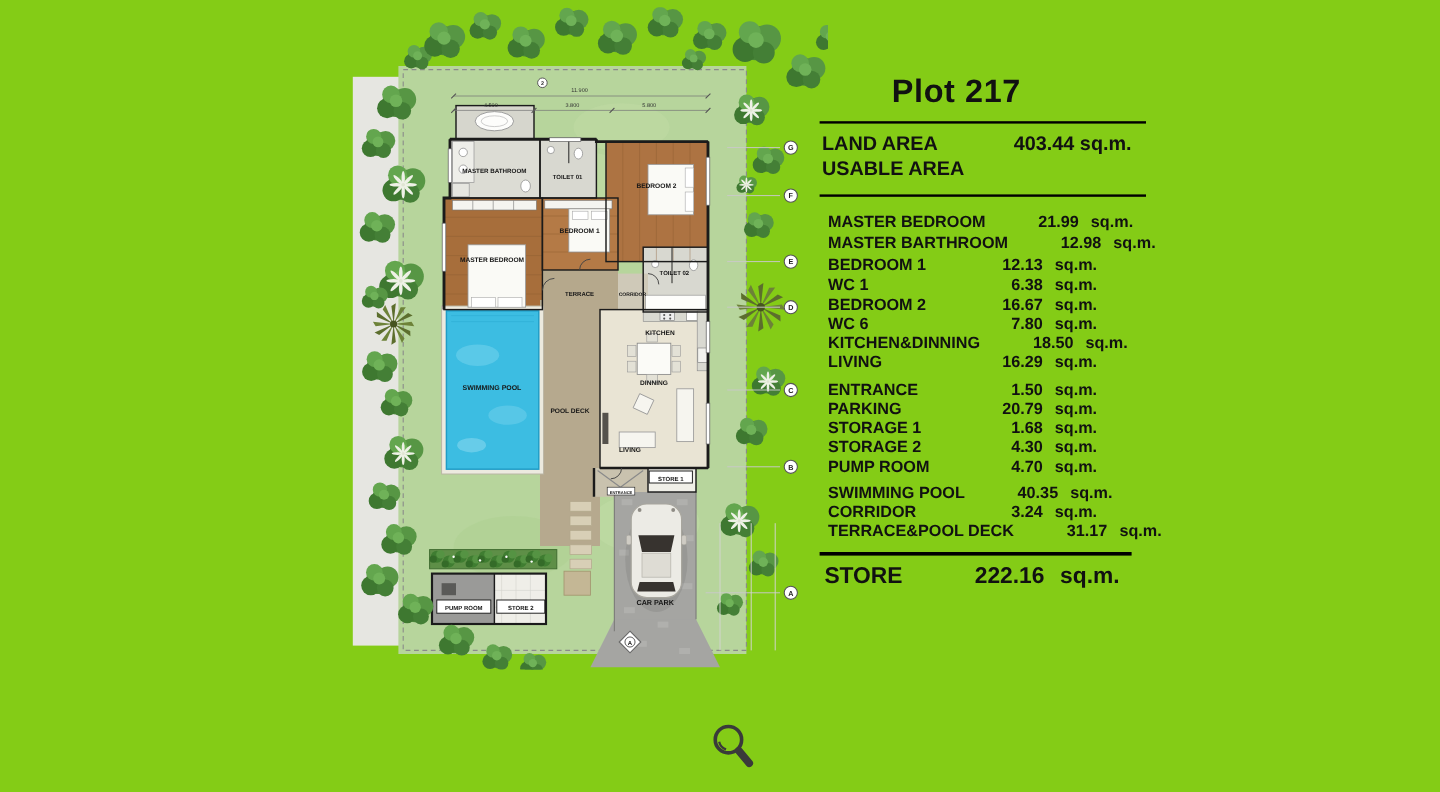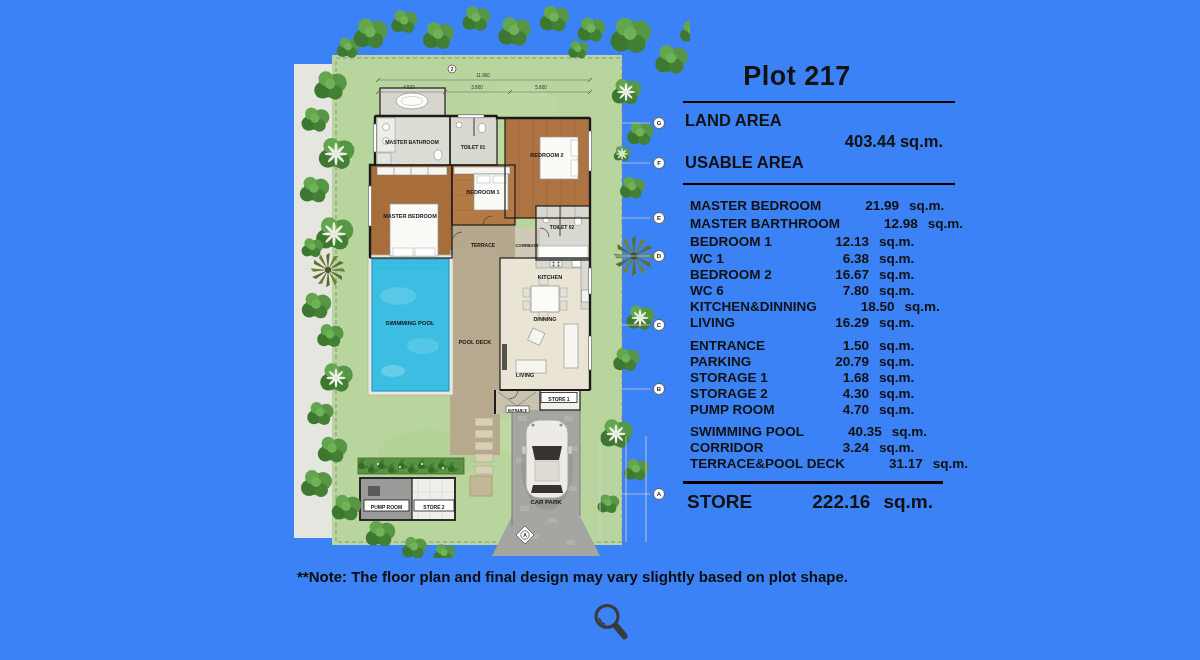--- a/index.html
+++ b/index.html
@@ -1,26 +1,26 @@
 <!DOCTYPE html>
 <html><head>
 <meta charset="utf-8">
 <style>
   html,body{margin:0;padding:0;background:#ffffff;}
   body{width:1200px;height:660px;overflow:hidden;position:relative;
        font-family:"Liberation Sans",sans-serif;color:#111;}
-  #stage{position:absolute;left:0;top:0;width:1200px;height:660px;background:#3b82f6;}
+  #stage{position:absolute;left:0;top:0;width:1200px;height:660px;background:#84cc16;}
 
   
   .panel{position:absolute;left:683px;top:60px;width:272px;}
   .panel .title{font-size:27px;font-weight:700;line-height:32px;margin:0 0 9px 0;
                 text-align:center;padding-right:44px;letter-spacing:0.5px;}
   .rule{height:2px;background:#000;}
   .summary{padding:7px 12px 5px 2px;}
-  .srow{display:flex;font-size:16.5px;font-weight:700;line-height:21px;flex-direction:column;}
+  .srow{display:flex;font-size:16.5px;font-weight:700;line-height:21px;}
   .srow .val{margin-left:auto;}
   .rule2{margin-top:5px;}
   .rows{padding:13px 40px 0 7px;}
   .room-row{display:flex;font-size:13.5px;font-weight:700;line-height:16.2px;white-space:nowrap;}
   .room-row:nth-child(2),.room-row:nth-child(3){margin-top:2px;}
   .room-row:nth-child(9){margin-top:6px;}
   .room-row:nth-child(14){margin-top:5px;}
   .room-row .rname{flex:1;}
   .room-row .rnum{width:48px;text-align:right;padding-left:44px;}
   .room-row .runit{width:36px;margin-left:10px;}
@@ -482,21 +482,20 @@
     </div>
 
     <div class="rule-thick"></div>
     <div class="total-row">
       <span>STORE</span>
       <span class="tnum">222.16</span>
       <span class="tunit">sq.m.</span>
     </div>
   </div>
 
-  <div class="note">**Note: The floor plan and final design may vary slightly based on plot shape.</div>
 
   <div class="footer">
     <span style="display:inline-flex;">
       <svg width="37" height="40" viewBox="0 0 32 34">
         <circle cx="13" cy="13" r="9.5" fill="none" stroke="#3a3a3a" stroke-width="2.6"></circle>
         <path d="M6.3 14.5 a7.5 7.5 0 0 0 5 5.5" fill="none" stroke="#3a3a3a" stroke-width="1.6"></path>
         <line x1="20.5" y1="21" x2="28" y2="30" stroke="#3a3a3a" stroke-width="5.5" stroke-linecap="round"></line>
       </svg>
     </span>
   </div>

